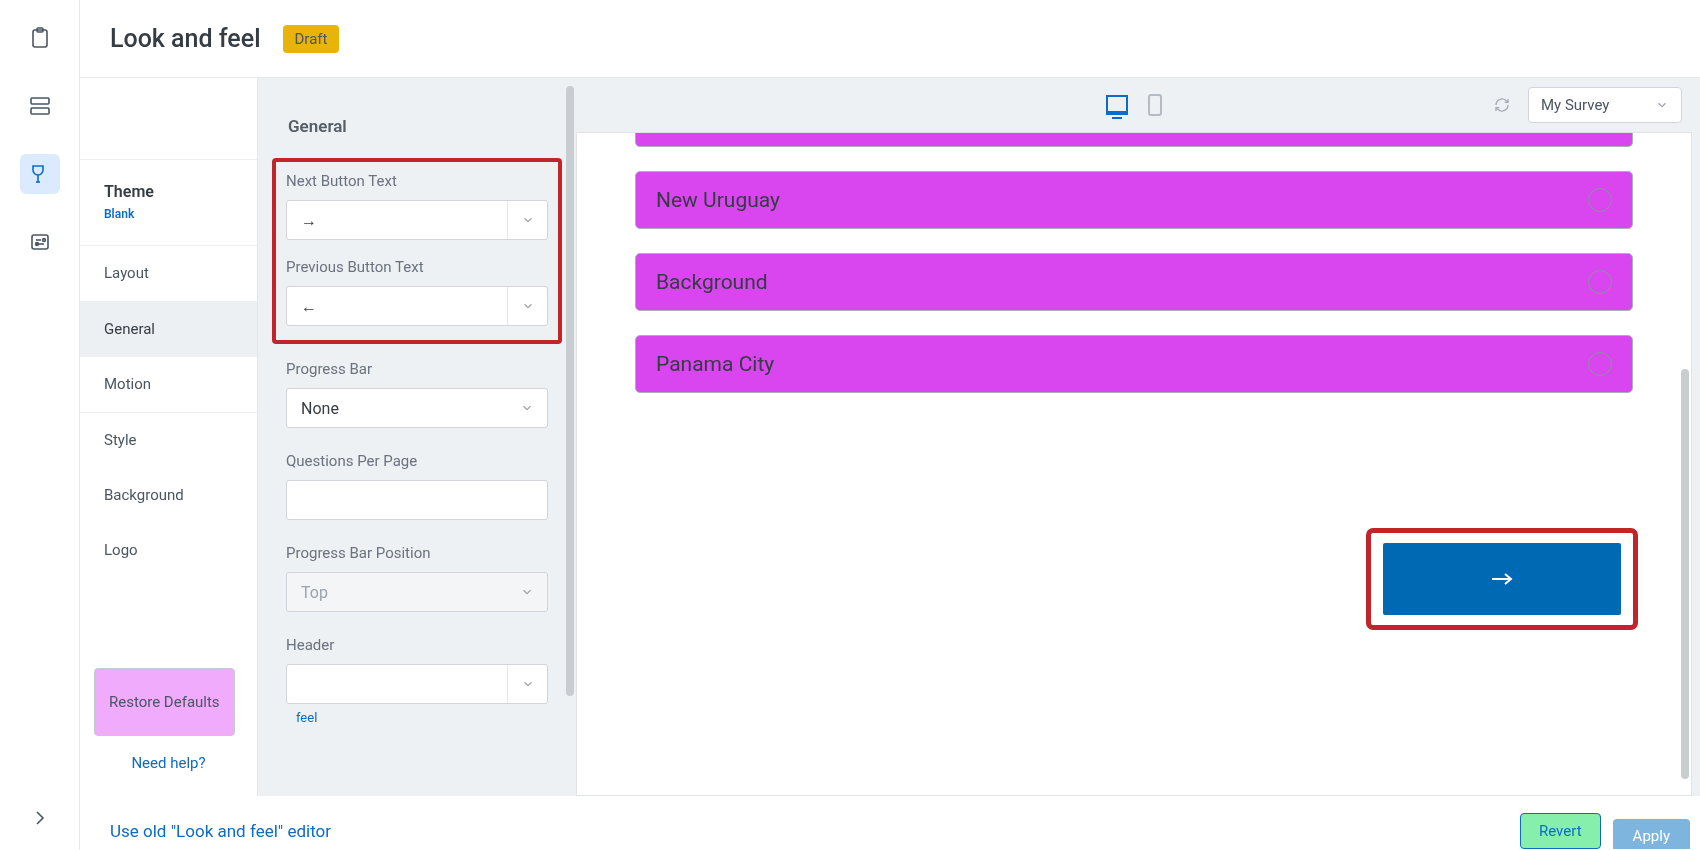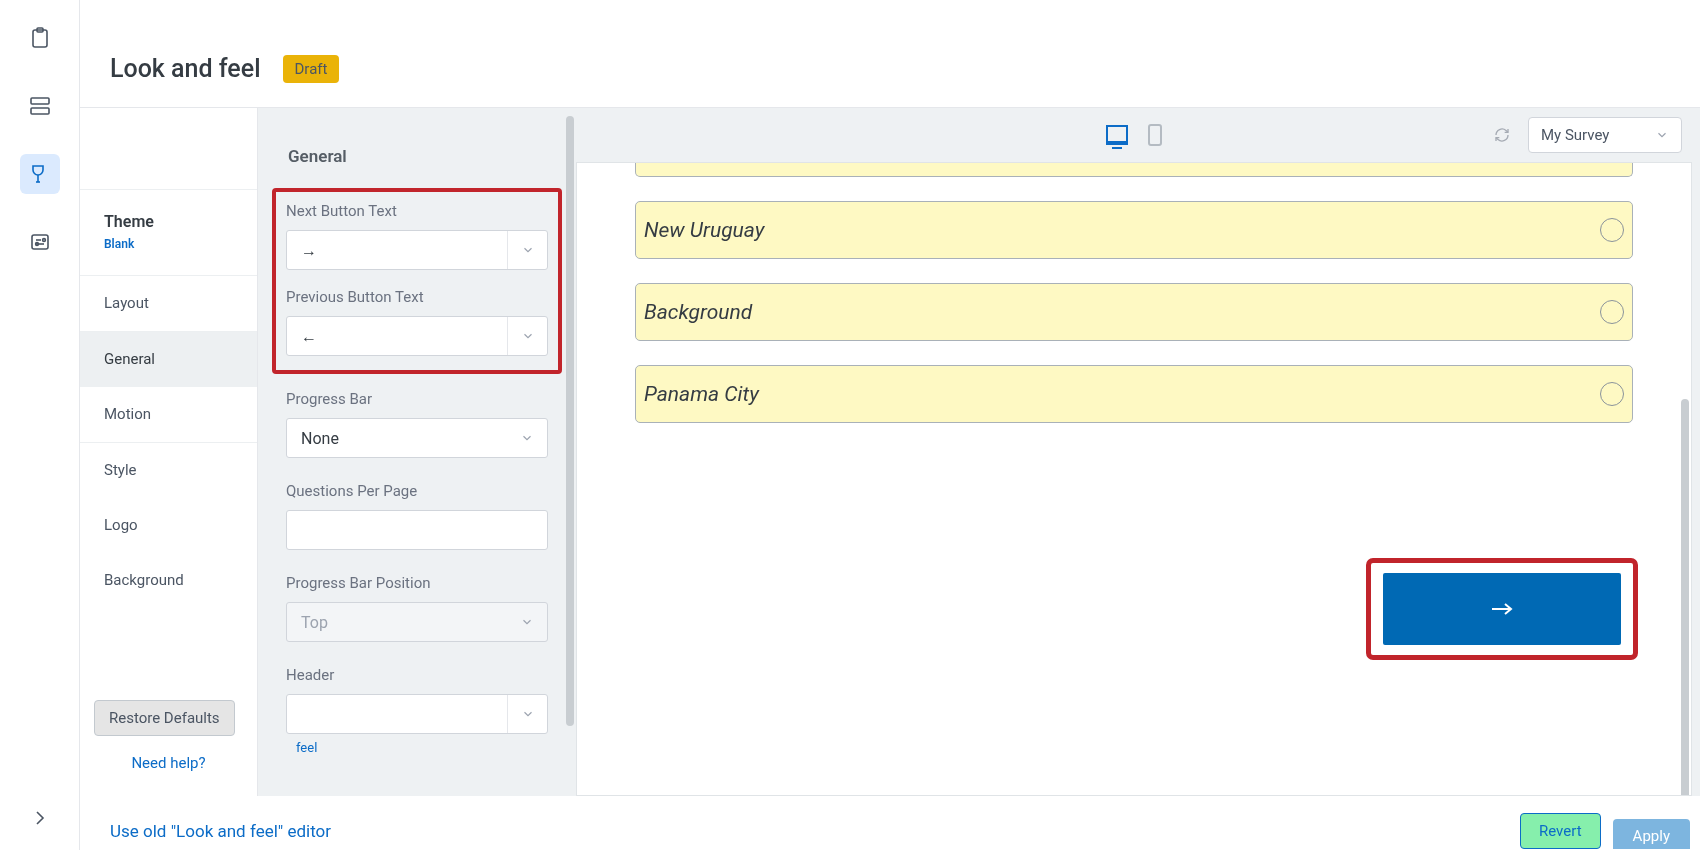--- a/index.html
+++ b/index.html
@@ -11,38 +11,38 @@
     .icon-rail svg { width: 24px; height: 24px; stroke: #4b5563; fill: none; stroke-width: 1.6; }
     .icon-rail .rail-btn { width: 40px; height: 40px; display: flex; align-items: center; justify-content: center; border-radius: 6px; cursor: pointer; }
     .icon-rail .rail-btn.active { background: #dbeafe; }
     .icon-rail .rail-btn.active svg { stroke: #0c6cc7; }
     .rail-expand { position: absolute; bottom: 12px; }
 
     
     .main-col { flex: 1; display: flex; flex-direction: column; min-width: 0; }
 
     
-    .page-header { height: 78px; display: flex; align-items: center; padding: 0 32px 0 30px; border-bottom: 1px solid #e5e7eb; gap: 22px; margin-top: 30px; }
+    .page-header { height: 78px; display: flex; align-items: center; padding: 0 32px 0 30px; border-bottom: 1px solid #e5e7eb; gap: 22px; }
     .page-title { font-size: 25px; font-weight: 500; color: #353c43; }
     .draft-badge { background: #eab308; color: #4b5563; font-size: 15px; padding: 5px 12px; border-radius: 4px; }
 
     
     .body { flex: 1; display: flex; min-height: 0; }
 
     
     .sidebar { width: 178px; border-right: 1px solid #e5e7eb; display: flex; flex-direction: column; background: #fff; }
     .theme-box { padding: 22px 24px 24px; border-bottom: 1px solid #eceff1; }
     .theme-box .t-label { font-weight: 600; color: #353c43; font-size: 16px; margin-bottom: 6px; }
     .theme-box .t-name { color: #0c6cc7; font-weight: 600; font-size: 12px; }
     .nav-list { display: flex; flex-direction: column; }
     .nav-item { padding: 18px 24px; font-size: 15px; color: #4b5563; cursor: pointer; border-bottom: 1px solid transparent; }
     .nav-item.top-border { border-top: 1px solid #eceff1; }
     .nav-item.selected { background: #edf0f2; color: #353c43; }
     .restore-row { margin-top: auto; padding: 18px 14px 0; }
-    .restore-btn { border: 1px solid #c3c9cf; background: #e5e5e5; border-radius: 4px; padding: 8px 14px; font-size: 15px; color: #4b5563; cursor: pointer; }
+    .restore-btn { border: 1px solid #c3c9cf; background: #f0abfc; border-radius: 4px; padding: 24px 14px; font-size: 15px; color: #4b5563; cursor: pointer; }
     .need-help { text-align: center; color: #0c6cc7; font-size: 15px; padding: 18px 0 24px; cursor: pointer; }
 
     
     .settings-col { width: 318px; background: #eef1f3; display: flex; min-width: 0; position: relative; }
     .settings-scroll { flex: 1; overflow: hidden; padding: 0 28px; position: relative; }
     .settings-scrollbar { position: absolute; right: 2px; top: 8px; width: 8px; height: 610px; background: #c8cdd1; border-radius: 4px; }
     .settings-h { font-size: 17px; font-weight: 600; color: #555d65; padding: 38px 0 24px 2px; }
     .field { margin-bottom: 24px; }
     .field-label { font-size: 15px; color: #6b7280; margin-bottom: 10px; }
     .select { background: #fff; border: 1px solid #d1d5db; border-radius: 3px; height: 40px; display: flex; align-items: center; position: relative; }
@@ -68,21 +68,21 @@
     .dev-desktop::after { content: ""; position: absolute; bottom: -8px; left: 50%; transform: translateX(-50%); width: 10px; height: 2px; background: #0c6cc7; }
     .dev-mobile { width: 14px; height: 22px; border: 2px solid #b4bbc2; border-radius: 3px; position: relative; }
     .tb-right { position: absolute; right: 10px; display: flex; align-items: center; gap: 18px; justify-content: space-between; }
     .refresh-ico { width: 16px; height: 16px; opacity: 0.55; cursor: pointer; }
     .survey-select { background: #fff; border: 1px solid #d1d5db; border-radius: 4px; height: 36px; min-width: 154px; display: flex; align-items: center; padding: 0 12px; gap: 24px; cursor: pointer; }
     .survey-select span { color: #4b5563; font-size: 15px; flex: 1; }
 
     .preview-canvas { flex: 1; background: #fff; border: 1px solid #e0e4e7; margin: 0 0 0 0; display: flex; flex-direction: column; padding: 0 58px 30px 58px; position: relative; overflow: hidden; }
     .prev-scrollbar { position: absolute; right: 2px; top: 236px; width: 8px; height: 410px; background: #c8cdd1; border-radius: 4px; }
 
-    .radio-row { border: 1px solid #a9b1b8; border-radius: 5px; height: 58px; display: flex; align-items: center; justify-content: space-between; padding: 0 8px; margin-top: 24px; cursor: pointer; background: #fef9c3; font-style: italic; }
+    .radio-row { border: 1px solid #a9b1b8; border-radius: 5px; height: 58px; display: flex; align-items: center; justify-content: space-between; padding: 0 20px; margin-top: 24px; cursor: pointer; background: #d946ef; }
     .radio-row.cut { height: 14px; border-top: none; border-radius: 0 0 5px 5px; margin-top: 0; }
     .radio-label { font-size: 21px; color: #353c43; }
     .radio-circle { width: 24px; height: 24px; border: 1.6px solid #8a939b; border-radius: 50%; }
 
     .next-hi { align-self: flex-end; margin-top: 140px; outline: 5px solid #c1242b; padding: 10px 12px; border-radius: 2px; }
     .next-btn { background: #0069b4; width: 238px; height: 72px; display: flex; align-items: center; justify-content: center; cursor: pointer; border-radius: 2px; }
     .next-btn svg { width: 24px; height: 16px; }
 
     
     .footer { height: 60px; display: flex; align-items: center; justify-content: space-between; padding: 22px 10px 0 30px; margin-top: -6px; }
@@ -144,22 +144,22 @@
         <div style="height:82px;border-bottom:1px solid #eceff1;"></div>
         <div class="theme-box">
           <div class="t-label">Theme</div>
           <div class="t-name">Blank</div>
         </div>
         <div class="nav-list">
           <div class="nav-item">Layout</div>
           <div class="nav-item selected top-border">General</div>
           <div class="nav-item">Motion</div>
           <div class="nav-item top-border">Style</div>
+          <div class="nav-item">Background</div>
           <div class="nav-item">Logo</div>
-          <div class="nav-item">Background</div>
         </div>
         <div class="restore-row">
           <button class="restore-btn">Restore Defaults</button>
         </div>
         <div class="need-help">Need help?</div>
       </div>
 
       <div class="settings-col">
         <div class="settings-scroll">
           <div class="settings-h">General</div>

